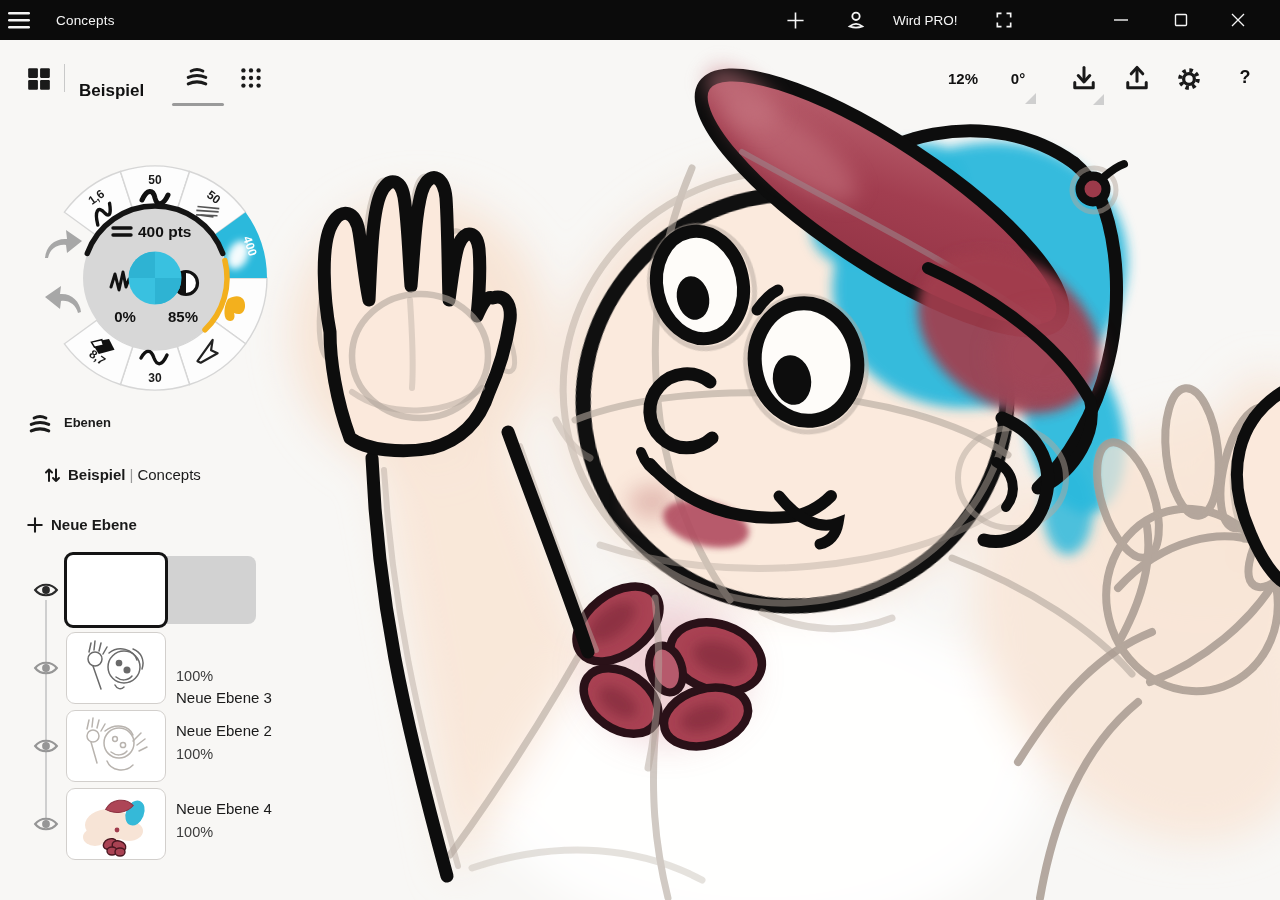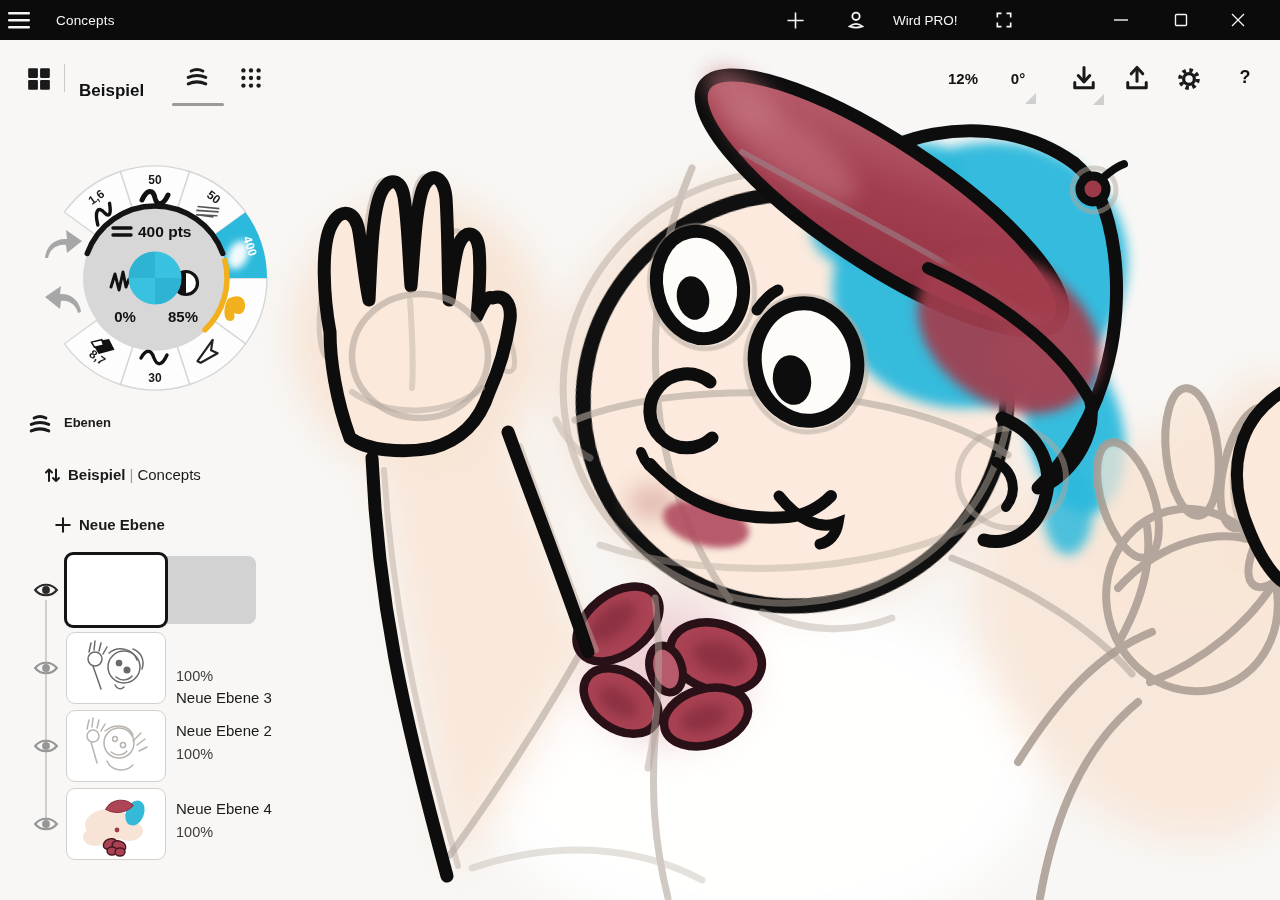--- a/index.html
+++ b/index.html
@@ -425,21 +425,21 @@
     <g stroke="#1a1a1a" stroke-width="2" fill="none" stroke-linecap="round" stroke-linejoin="round">
       <path d="M7,16 V4.5 M4,7.5 L7,4.5 L10,7.5"></path>
         <path d="M14,4.5 V16 M11,13 L14,16 L17,13"></path>
     </g>
   </svg>
   <span class="sort-line abs" style="left:26px;top:2px;">
     <span class="b">Beispiel</span><span class="sep">|</span><span>Concepts</span>
   </span>
 </div>
 
-<div class="panel-el" style="left:54px;top:514px;width:180px;height:24px;cursor:pointer;text-align:right;">
+<div class="panel-el" style="left:26px;top:514px;width:180px;height:24px;cursor:pointer;text-align:right;">
   <svg class="abs" style="left:0;top:2px;" width="18" height="18" viewBox="0 0 20 20">
     <path d="M10,2.5 V17.5 M2.5,10 H17.5" stroke="#1a1a1a" stroke-width="2.3" fill="none" stroke-linecap="round"></path>
   </svg>
   <span class="new-layer abs" style="left:25px;top:2px;">Neue Ebene</span>
 </div>
 
 <div class="eye-line"></div>
 
 <div class="eye" style="top:581px;">
   <svg width="26" height="18" viewBox="0 0 24 16">

